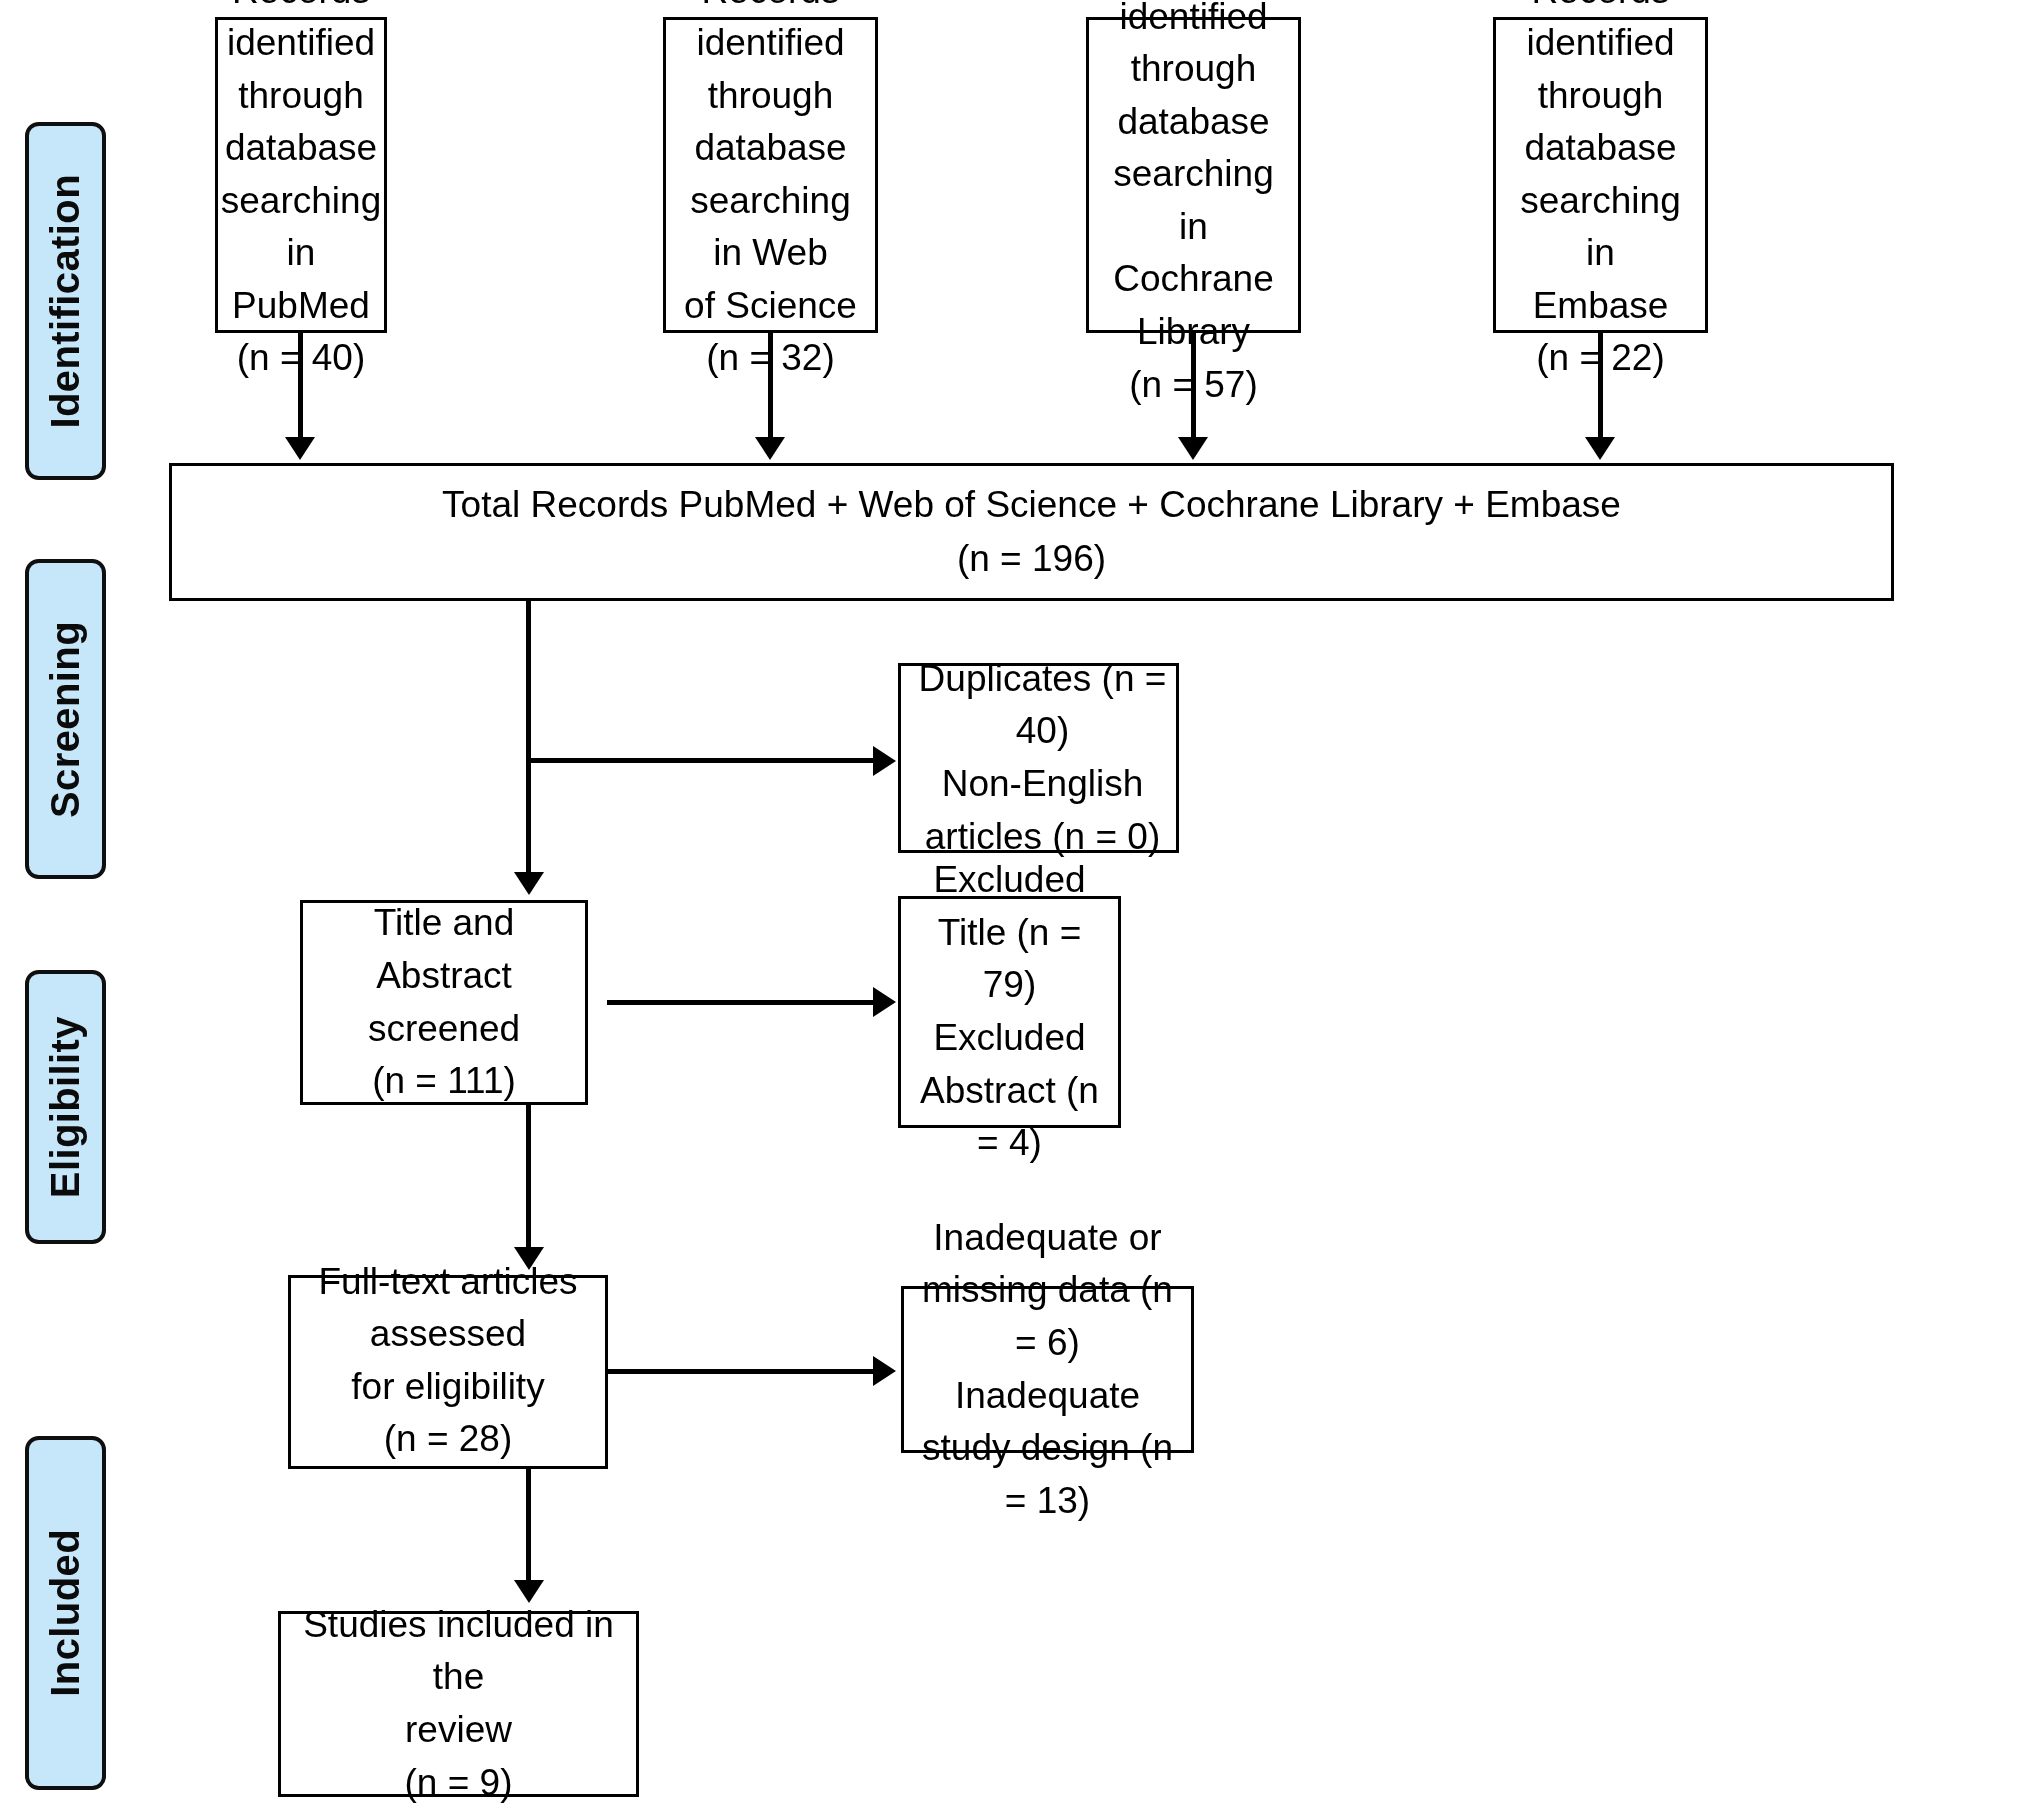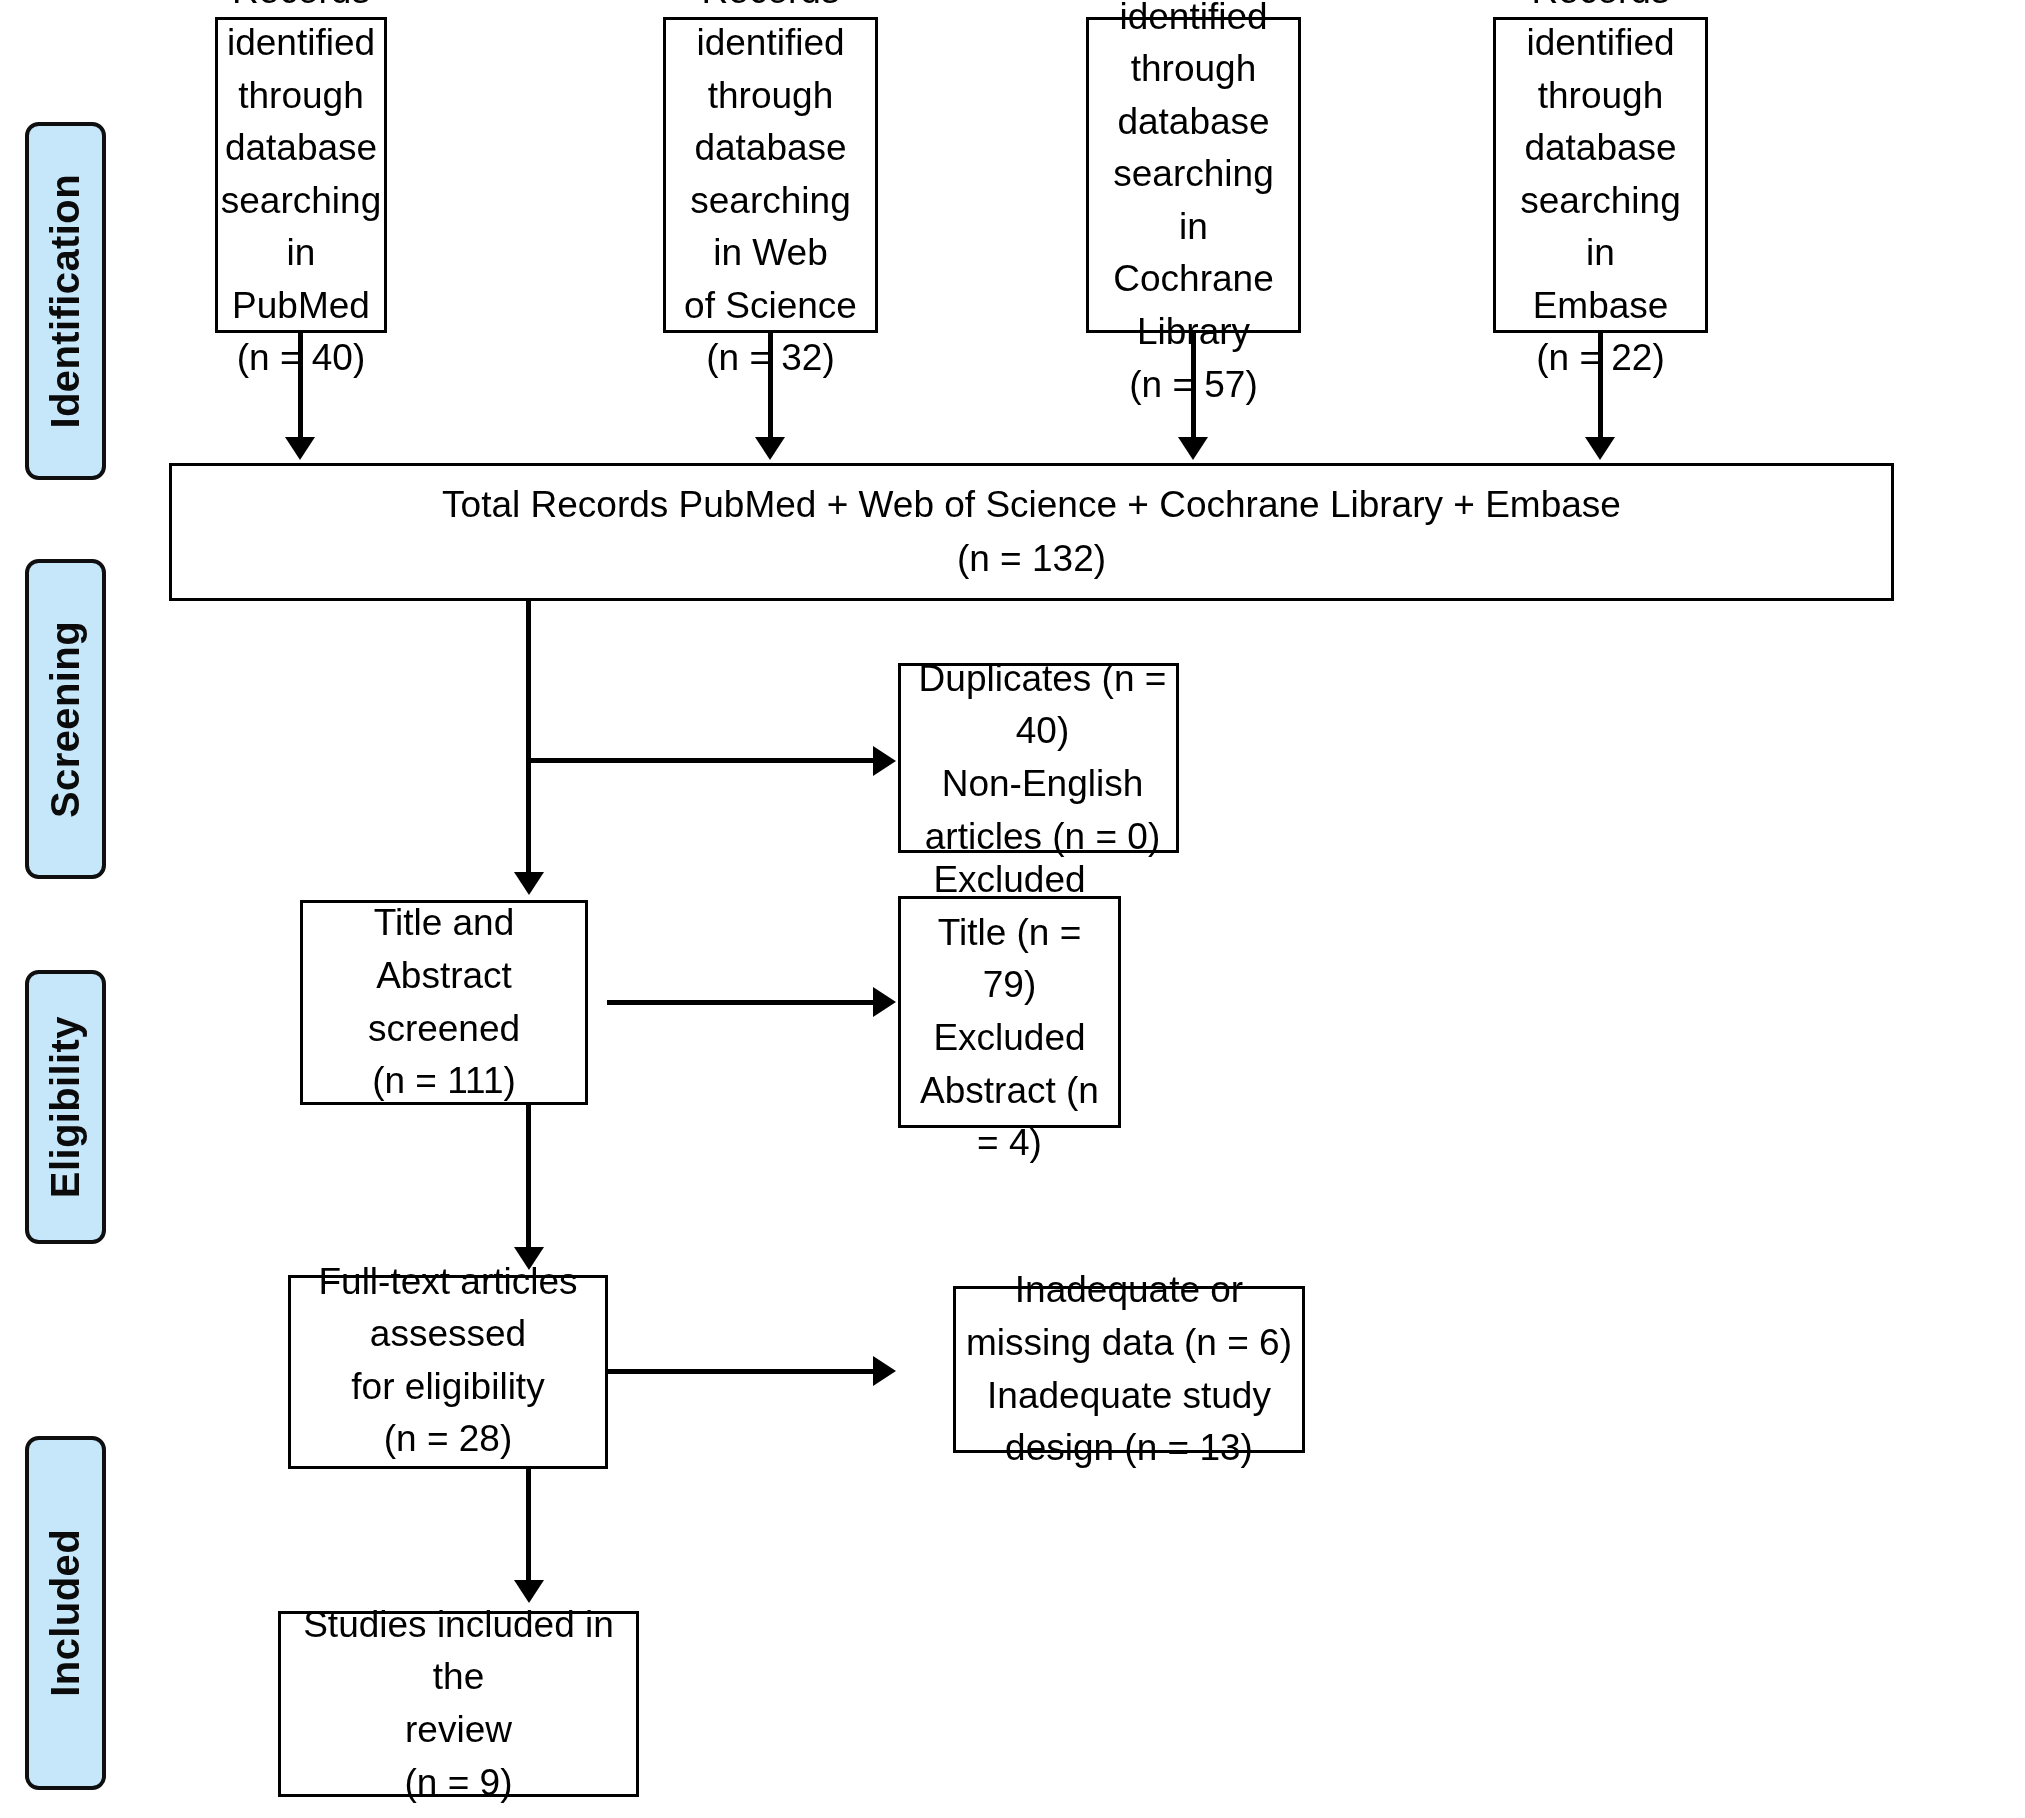--- a/index.html
+++ b/index.html
@@ -126,21 +126,21 @@
   <div class="arrow-down" style="left:755px; top:437px;"></div>
 
   <div class="conn vline" style="left:1191px; top:332px; height:107px;"></div>
   <div class="arrow-down" style="left:1178px; top:437px;"></div>
 
   <div class="conn vline" style="left:1598px; top:332px; height:107px;"></div>
   <div class="arrow-down" style="left:1585px; top:437px;"></div>
 
   <div class="node wide" style="left:169px; top:463px; width:1725px; height:138px;">
     <div class="txt">Total Records PubMed + Web of Science + Cochrane Library + Embase
-(n = 132)</div>
+(n = 196)</div>
   </div>
 
   <div class="conn vline" style="left:526px; top:601px; height:272px;"></div>
   <div class="arrow-down" style="left:514px; top:872px;"></div>
 
   <div class="conn hline" style="left:526px; top:758px; width:360px;"></div>
   <div class="arrow-right" style="left:873px; top:746px;"></div>
 
   <div class="node" style="left:898px; top:663px; width:281px; height:190px;padding-left:8px;">
     <div class="txt">Duplicates (n = 40)
@@ -165,21 +165,21 @@
 
   <div class="node" style="left:288px; top:1275px; width:320px; height:194px;align-items:flex-end;">
     <div class="txt">Full-text articles assessed
 for eligibility
 (n = 28)</div>
   </div>
 
   <div class="conn hline" style="left:607px; top:1369px; width:280px;"></div>
   <div class="arrow-right" style="left:873px; top:1356px;"></div>
 
-  <div class="node" style="left:953px; top:1286px; width:352px; height:167px;text-align:center;">
+  <div class="node" style="left:901px; top:1286px; width:293px; height:167px;text-align:center;">
     <div class="txt">Inadequate or missing data (n = 6)
 Inadequate study design (n = 13)</div>
   </div>
 
   <div class="conn vline" style="left:526px; top:1469px; height:113px;"></div>
   <div class="arrow-down" style="left:514px; top:1580px;"></div>
 
   <div class="node" style="left:278px; top:1603px; width:361px; height:186px;margin-top:8px;">
     <div class="txt">Studies included in the
 review

